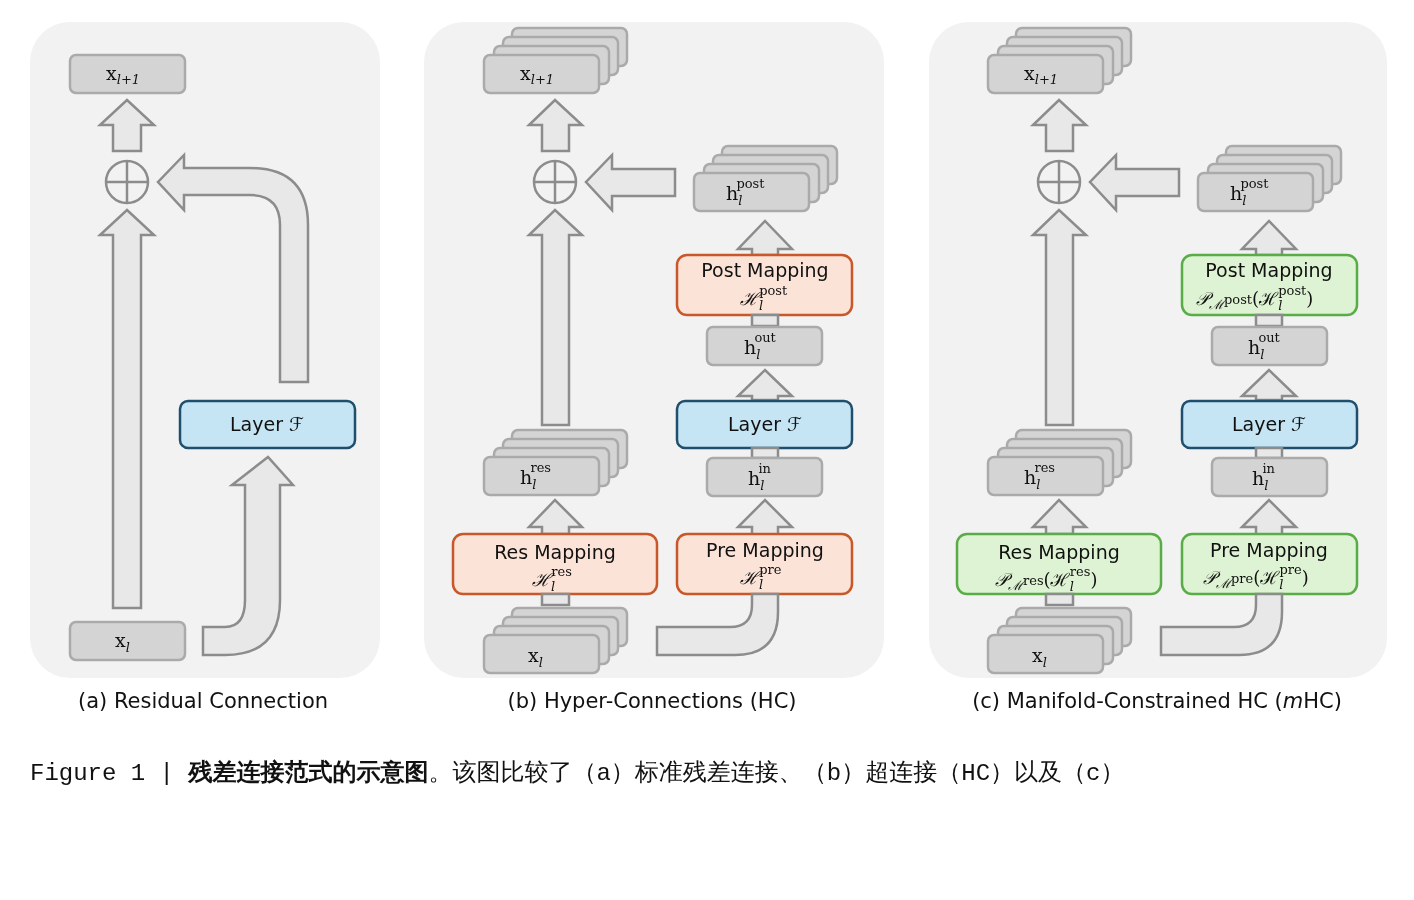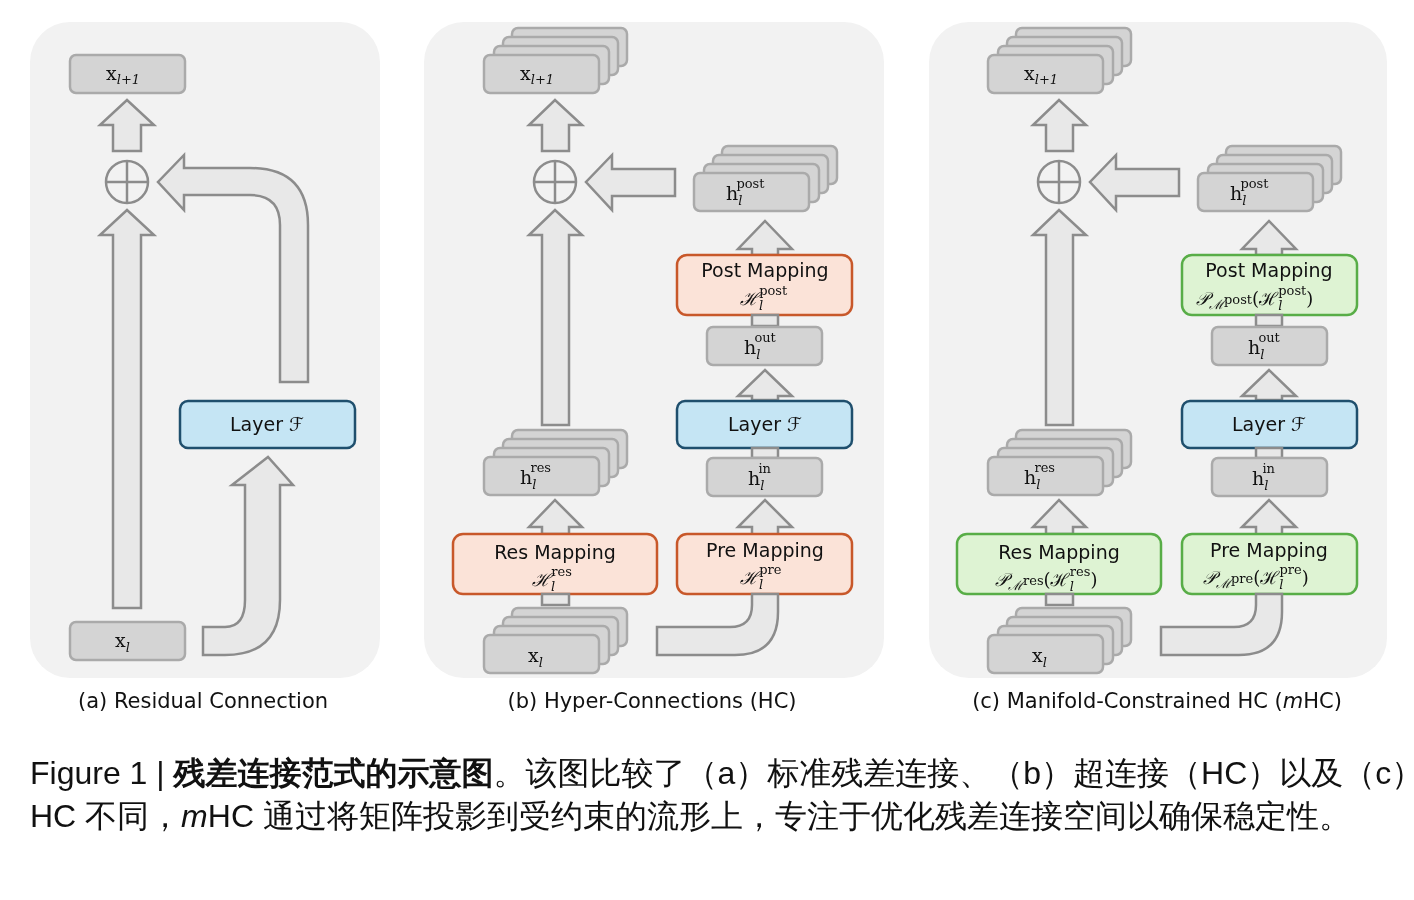--- a/index.html
+++ b/index.html
@@ -12,21 +12,21 @@
   .box-orange { fill: #fbe3d8; stroke: #c8582a; stroke-width: 2.5; }
   .box-green { fill: #def3d3; stroke: #58ad47; stroke-width: 2.5; }
   .plus { fill: none; stroke: #8c8c8c; stroke-width: 2.5; }
   .lbl-sans { font-family: "DejaVu Sans", sans-serif; font-size: 19px; fill: #111; }
   .lbl-serif { font-family: "DejaVu Serif", serif; font-size: 19px; fill: #111; }
   .sub-serif { font-family: "DejaVu Serif", serif; font-size: 13px; fill: #111; }
   .cal { font-family: "DejaVu Serif", serif; font-style: italic; font-size: 18px; fill: #111; }
   .panel-caption { font-family: "DejaVu Sans", sans-serif; font-size: 21px; fill: #111; }
   #caption {
     position: absolute; left: 30px; top: 752px; width: 1360px;
-    font-family: Liberation Sans, sans-serif; font-size: 32px; line-height: 43px; color: #111;
+    font-family: Liberation Mono, monospace; font-size: 24px; line-height: 43px; color: #111;
   }
   #caption .line { white-space: nowrap; }
   #caption b { font-weight: bold; }
   #caption i { font-style: italic; }
 </style>
 </head>
 <body>
 
 <svg id="diagram" viewBox="0 0 1414 740" xmlns="http://www.w3.org/2000/svg">
   <defs>
@@ -265,16 +265,13 @@
     </g>
 
     <text class="panel-caption" x="1157" y="708" text-anchor="middle"><tspan>(c) </tspan><tspan>Manifold-Constrained HC (</tspan><tspan font-style="italic">m</tspan><tspan>HC)</tspan></text>
   </g>
 </svg>
 
 <div id="caption">
   <div class="line">
     <span>Figure 1 | </span><b>残差连接范式的示意图</b><span>。该图比较了（a）标准残差连接、（b）超连接（HC）以及（c）</span>
   </div>
-  <div class="line">
-    <span>HC 不同，</span><i>m</i><span>HC 通过将矩阵投影到受约束的流形上，专注于优化残差连接空间以确保稳定性。</span>
-  </div>
 </div>
 
 </body></html>

